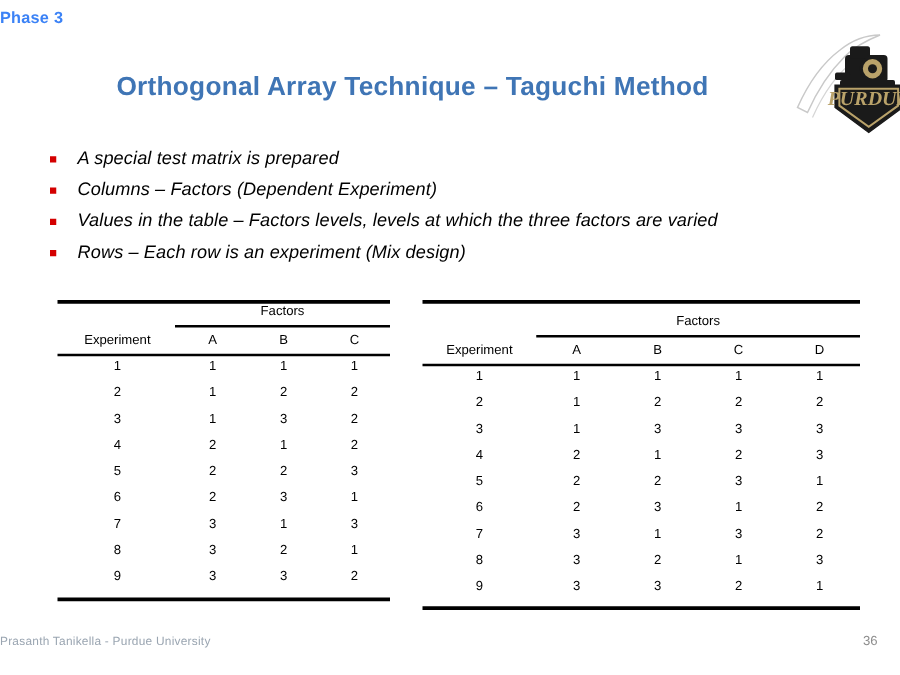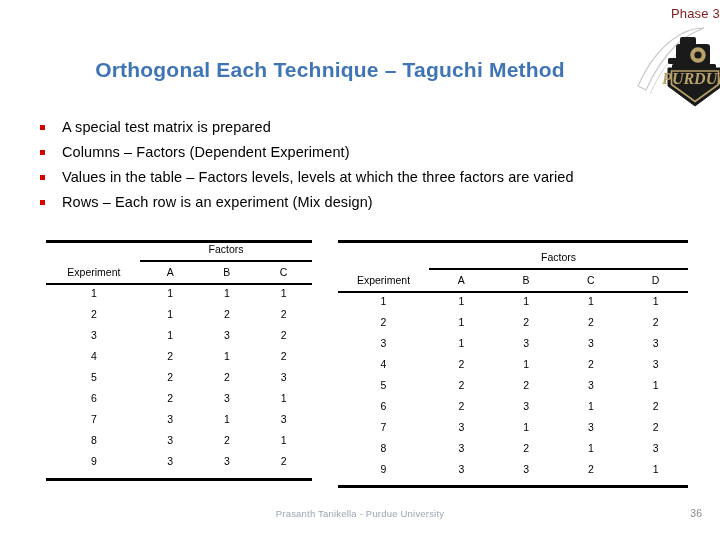--- a/index.html
+++ b/index.html
@@ -17,24 +17,24 @@
     background: #ffffff;
     overflow: hidden;
   }
 
   
   .phase-label {
     position: absolute;
     left: 0;
     top: 6px;
     width: 720px;
-    text-align: right;
+    text-align: left;
     font-size: 13px;
-    font-weight: normal;
-    color: #7f1d1d;
+    font-weight: bold;
+    color: #3b82f6;
     letter-spacing: 0.2px;
   }
   .slide-title {
     position: absolute;
     left: 60px;
     top: 58px;
     width: 540px;
     text-align: center;
     font-size: 21px;
     font-weight: bold;
@@ -76,20 +76,21 @@
     height: 5px;
     background: #d40000;
     margin-left: 8px;
   }
   .bullet-text {
     flex: 1 1 auto;
     font-size: 14.5px;
     color: #000000;
     line-height: 1.37;
     letter-spacing: 0.1px;
+    font-style: italic;
   }
 
   
   .oa-table {
     position: absolute;
     font-size: 10.5px;
     color: #000000;
   }
   .oa-table.left  { left: 46px;  top: 240px; width: 266px; }
   .oa-table.right { left: 338px; top: 240px; width: 350px; }
@@ -137,41 +138,40 @@
   .right table.grid td.exp-cell { width: 26%; }
   .right table.grid th.f-head,
   .right table.grid td.f-cell   { width: 18.5%; }
 
   
   .footer-note {
     position: absolute;
     left: 0;
     top: 508px;
     width: 720px;
-    text-align: center;
     font-size: 9.5px;
     color: #9aa5b1;
     letter-spacing: 0.2px;
   }
   .footer-page {
     position: absolute;
     right: 18px;
     top: 507px;
     font-size: 10.5px;
     color: #8c8c8c;
   }
 </style>
 </head>
 <body>
 
 <div id="slide">
 
   <div class="phase-label">Phase 3</div>
 
-  <div class="slide-title">Orthogonal Each Technique – Taguchi Method</div>
+  <div class="slide-title">Orthogonal Array Technique – Taguchi Method</div>
 
   <div class="logo-wrap">
     <svg width="104" height="86" viewBox="0 0 104 86" xmlns="http://www.w3.org/2000/svg">
 
       <path d="M6 62 C14 44 24 28 40 16 C50 8 62 4 72 4 C62 8 52 13 44 21 C32 33 22 48 14 66 Z" fill="#ffffff" stroke="#c9c9c9" stroke-width="1.2"></path>
       <path d="M18 70 C26 52 36 36 52 24" fill="none" stroke="#d6d6d6" stroke-width="1"></path>
 
       <g>
         <rect x="44" y="20" width="34" height="22" rx="3" fill="#1a1a1a"></rect>
         <rect x="48" y="13" width="16" height="10" rx="2" fill="#1a1a1a"></rect>

